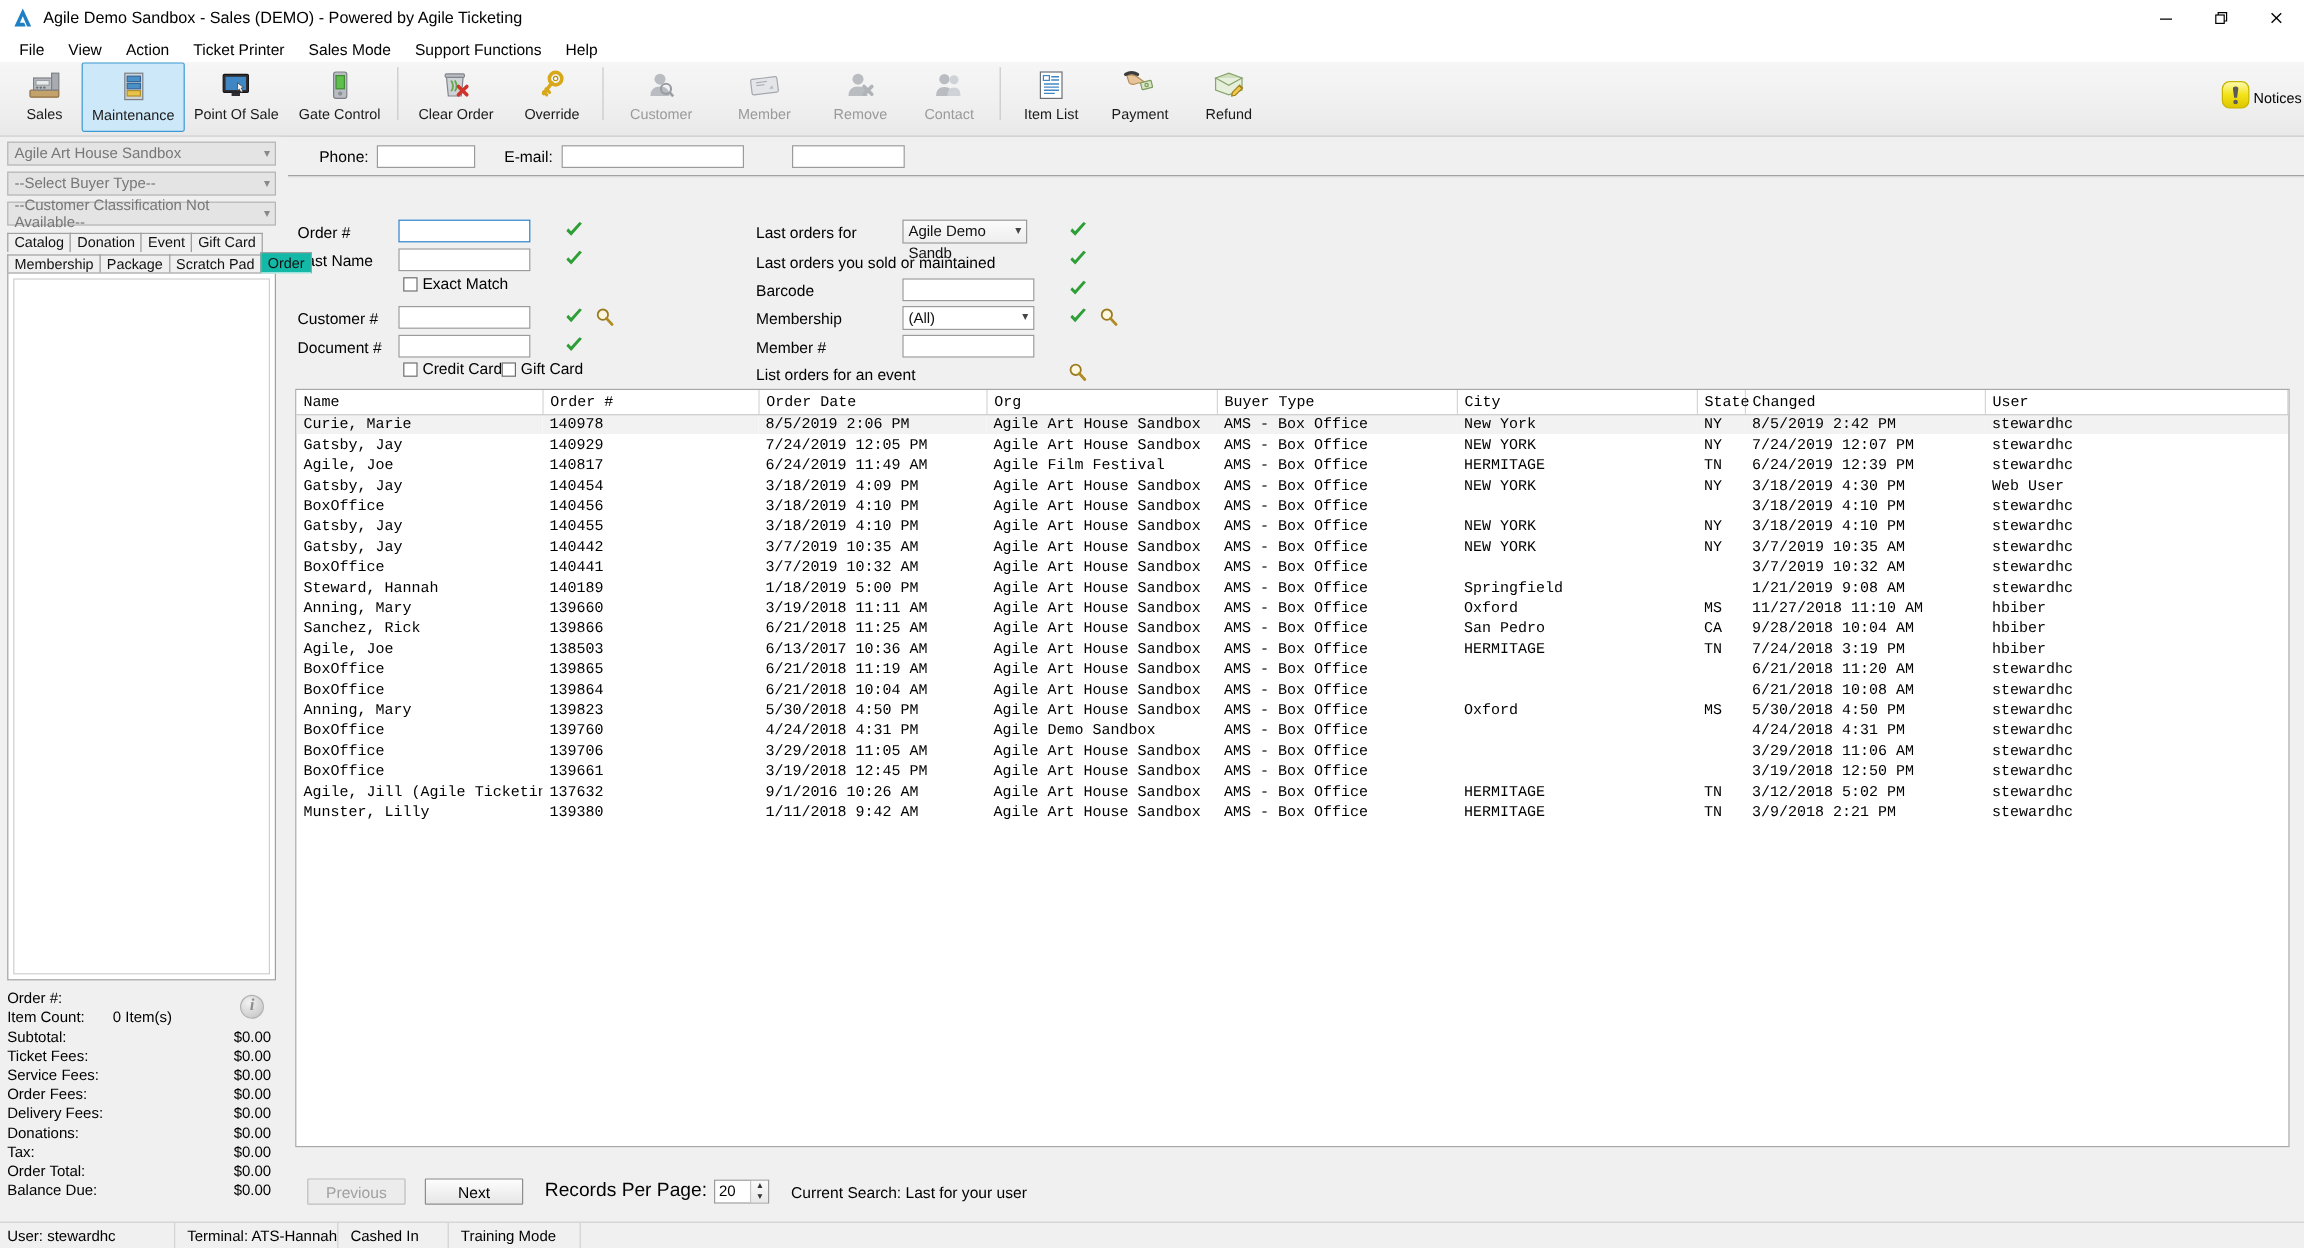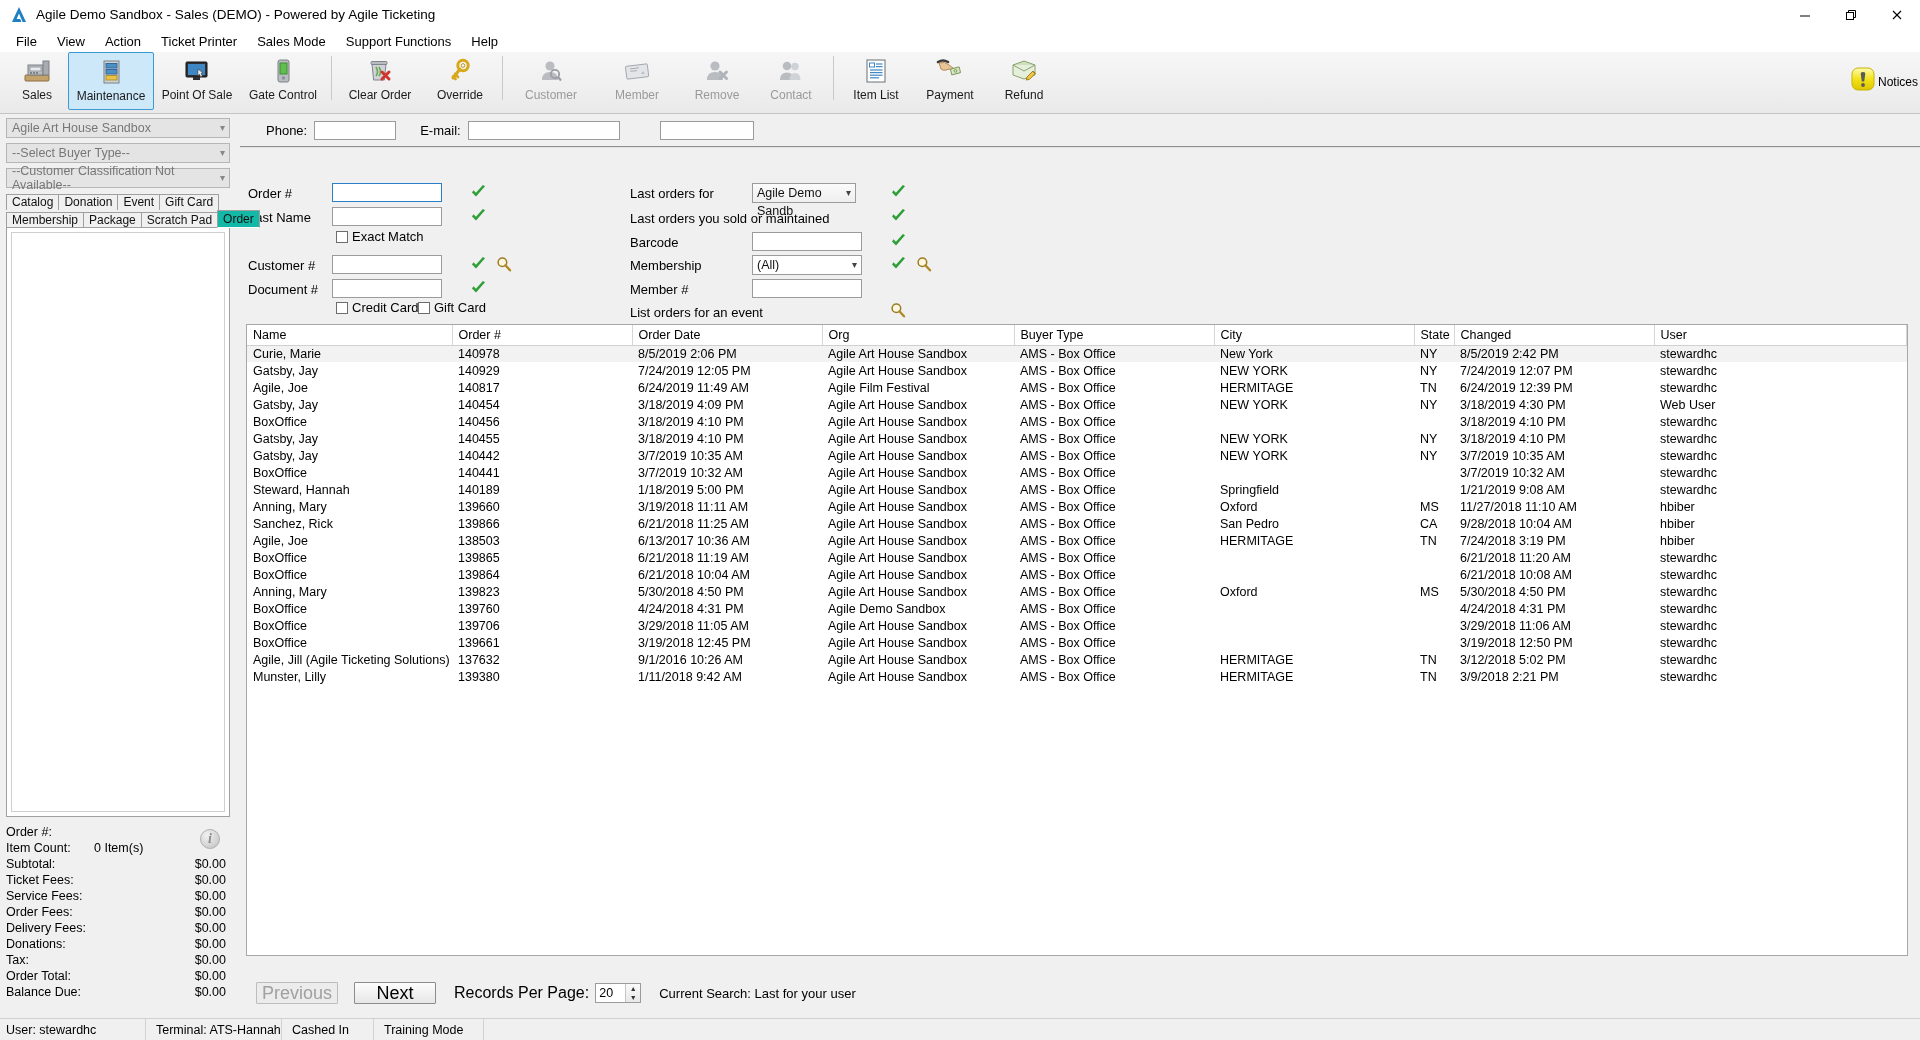--- a/index.html
+++ b/index.html
@@ -289,20 +289,21 @@
     bottom: 62px;
     border: 1px solid #a7a7a7;
     background: #fff;
     overflow: hidden;
   }
   table#grid {
     border-collapse: collapse;
     width: 100%;
     font-size: 12.5px;
     table-layout: fixed;
+    font-family: Liberation Mono, monospace;
   }
   #grid thead th {
     background: #ffffff;
     font-weight: normal;
     text-align: left;
     height: 20px;
     padding: 0 0 0 6px;
     border-right: 1px solid #d6d6d6;
     border-bottom: 1px solid #d0d0d0;
     font-size: 12.5px;
@@ -324,21 +325,21 @@
     left: 6px; right: 0; bottom: 8px;
     height: 34px;
     display: flex; align-items: center;
     padding-left: 10px;
   }
   .btn {
     height: 22px;
     min-width: 82px;
     border: 1px solid #8c8c8c;
     background: linear-gradient(to bottom,#fdfdfd,#e6e6e6);
-    font-size: 18px;
+    font-size: 13px;
     display: flex; align-items: center; justify-content: center;
     border-radius: 1px;
     font-family: "Liberation Sans", sans-serif;
   }
   .btn.disabled { color: #a0a0a0; background: #ececec; border-color: #bdbdbd; }
   #rpp-label { margin: 0 6px 0 18px; font-size: 16px; }
   #spin {
     display: flex;
     height: 20px;
     border: 1px solid #9b9b9b;

